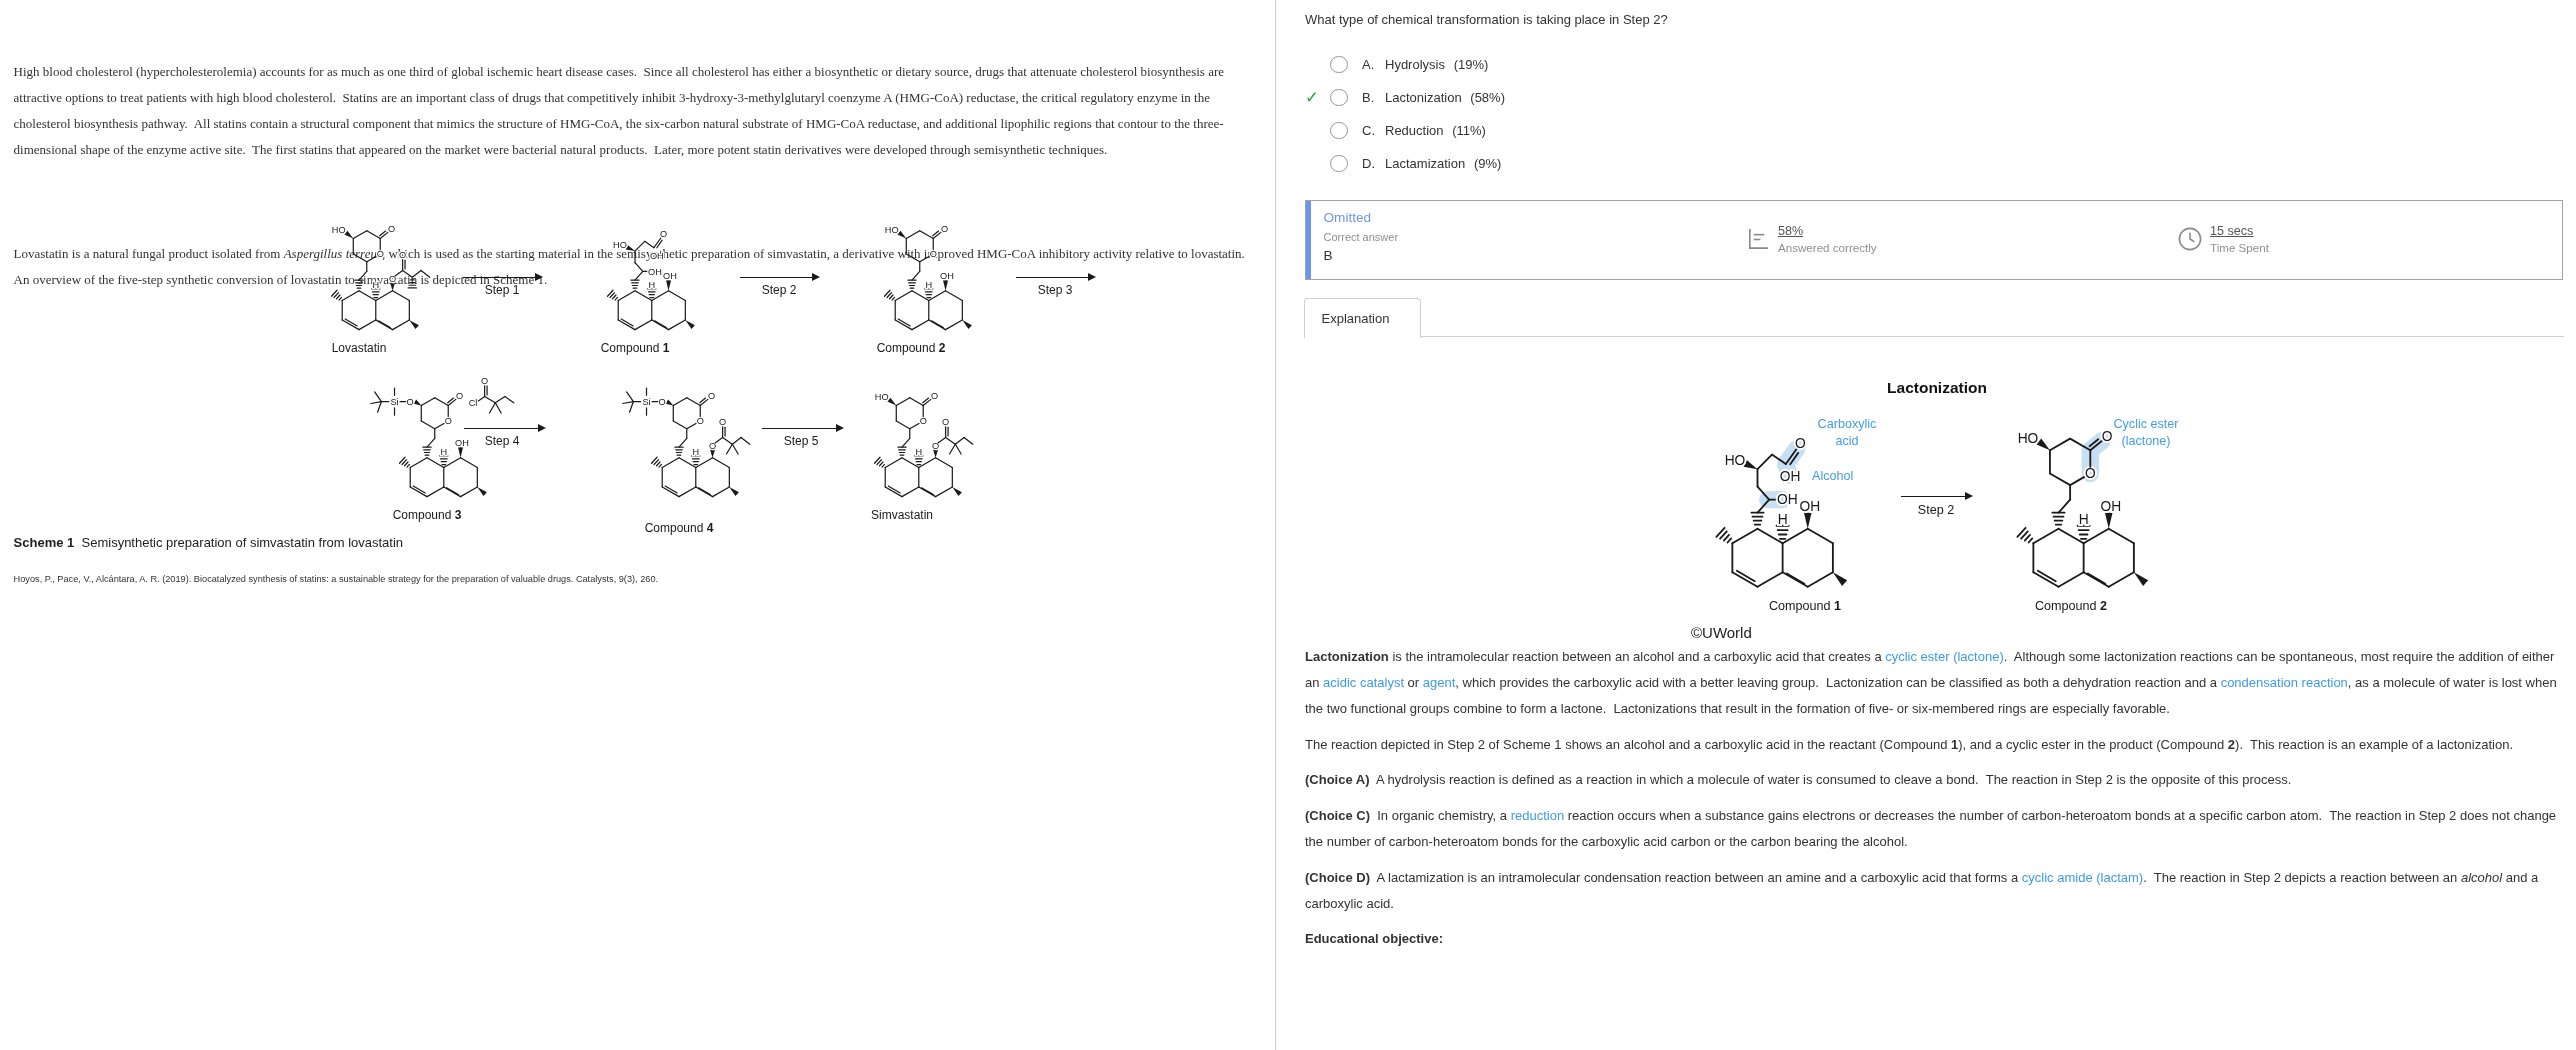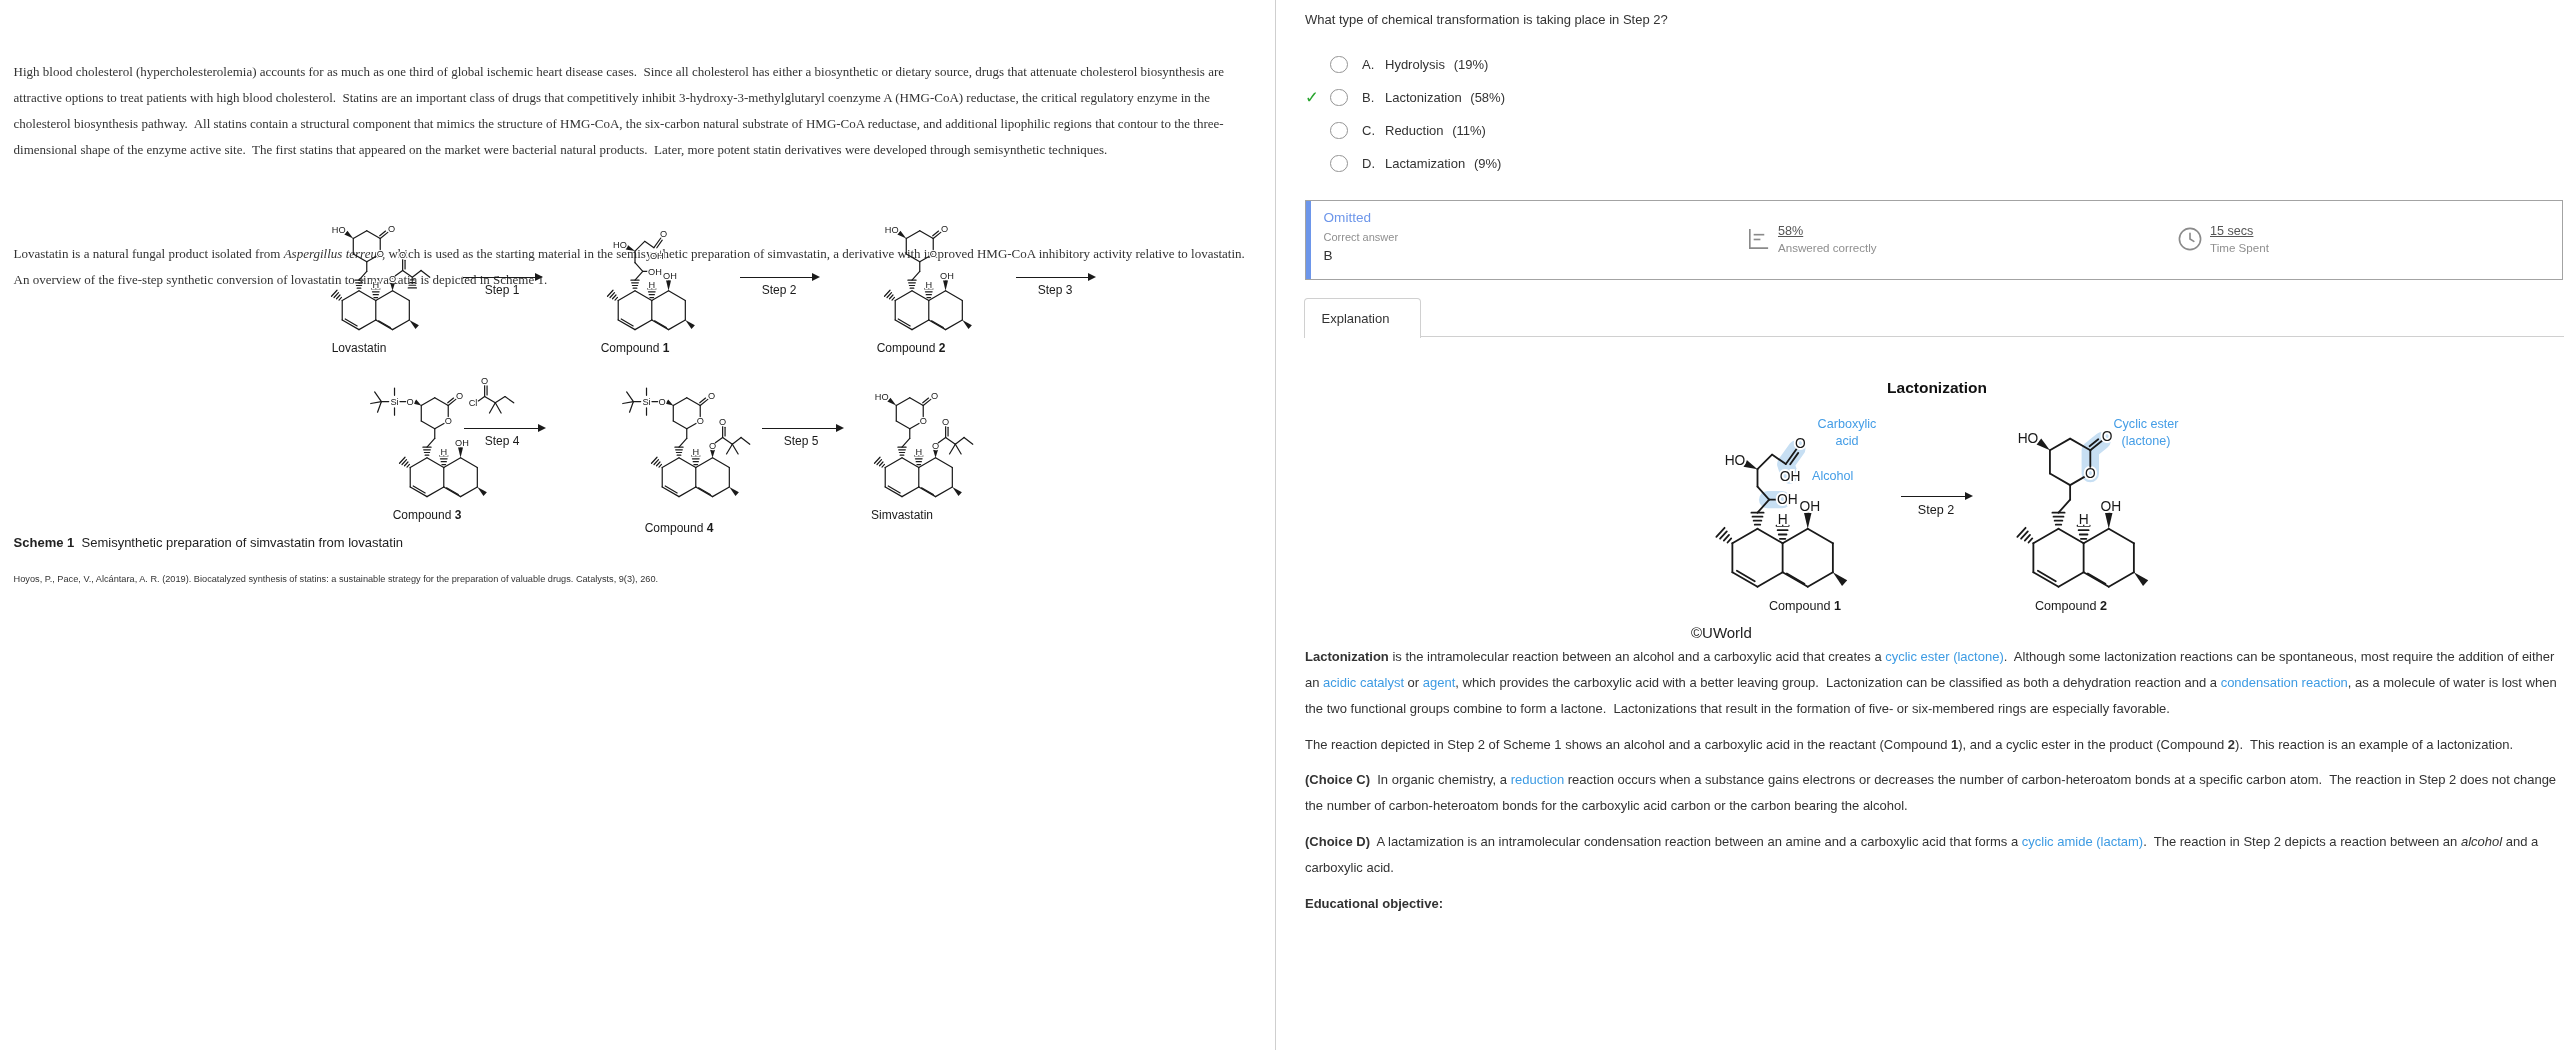--- a/index.html
+++ b/index.html
@@ -589,18 +589,19 @@
   <div class="steplab" style="left:660px;top:503px;font-size:12.6px;">Step 2</div>
 
   <div class="fig-complab" style="left:529px;"><span>Compound </span><span class="b">1</span></div>
   <div class="fig-complab" style="left:795px;"><span>Compound </span><span class="b">2</span></div>
 
   <div class="fig-copy">©UWorld</div>
 
   <div class="xp-wrap" id="explanation">
       <div class="xp"><span class="b">Lactonization</span><span> is the intramolecular reaction between an alcohol and a carboxylic acid that creates a </span><span class="lnk" style="color: rgb(61, 155, 227);">cyclic ester (lactone)</span><span>.  Although some lactonization reactions can be spontaneous, most require the addition of either an </span><span class="lnk" style="color: rgb(61, 155, 227);">acidic catalyst</span><span> or </span><span class="lnk" style="color: rgb(61, 155, 227);">agent</span><span>, which provides the carboxylic acid with a better leaving group.  Lactonization can be classified as both a dehydration reaction and a </span><span class="lnk" style="color: rgb(61, 155, 227);">condensation reaction</span><span>, as a molecule of water is lost when the two functional groups combine to form a lactone.  Lactonizations that result in the formation of five- or six-membered rings are especially favorable.</span></div>
       <div class="xp"><span>The reaction depicted in Step 2 of Scheme 1 shows an alcohol and a carboxylic acid in the reactant (Compound </span><span class="b">1</span><span>), and a cyclic ester in the product (Compound </span><span class="b">2</span><span>).  This reaction is an example of a lactonization.</span></div>
+      <div class="xp"><span class="b">(Choice A)</span><span>  A hydrolysis reaction is defined as a reaction in which a molecule of water is consumed to cleave a bond.  The reaction in Step 2 is the opposite of this process.</span></div>
       <div class="xp"><span class="b">(Choice C)</span><span>  In organic chemistry, a </span><span class="lnk" style="color: rgb(61, 155, 227);">reduction</span><span> reaction occurs when a substance gains electrons or decreases the number of carbon-heteroatom bonds at a specific carbon atom.  The reaction in Step 2 does not change the number of carbon-heteroatom bonds for the carboxylic acid carbon or the carbon bearing the alcohol.</span></div>
       <div class="xp"><span class="b">(Choice D)</span><span>  A lactamization is an intramolecular condensation reaction between an amine and a carboxylic acid that forms a </span><span class="lnk" style="color: rgb(61, 155, 227);">cyclic amide (lactam)</span><span>.  The reaction in Step 2 depicts a reaction between an </span><span class="it">alcohol</span><span> and a carboxylic acid.</span></div>
       <div class="xp"><span class="b">Educational objective:</span><br></div>
     </div>
 </div>
 
 
 </body></html>

